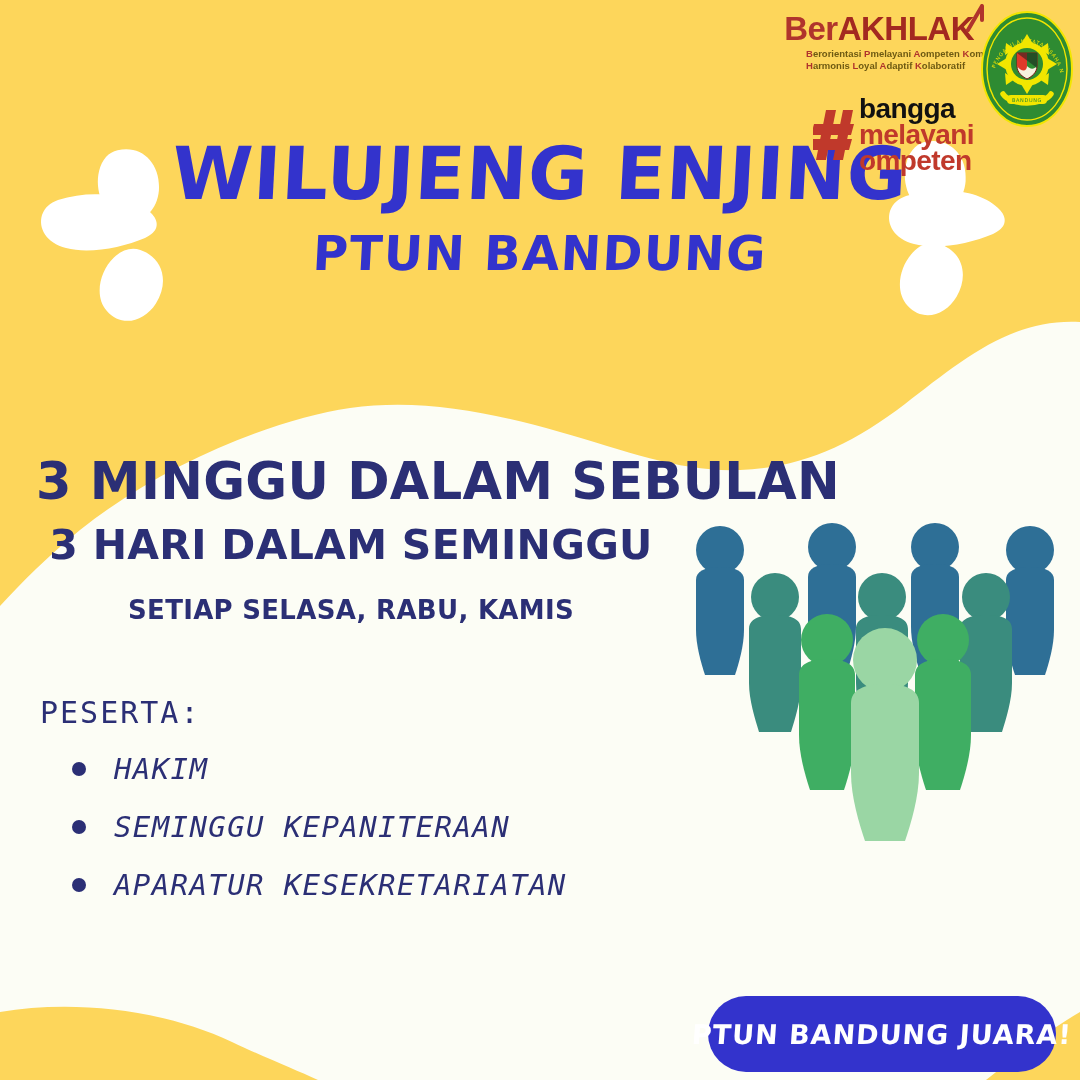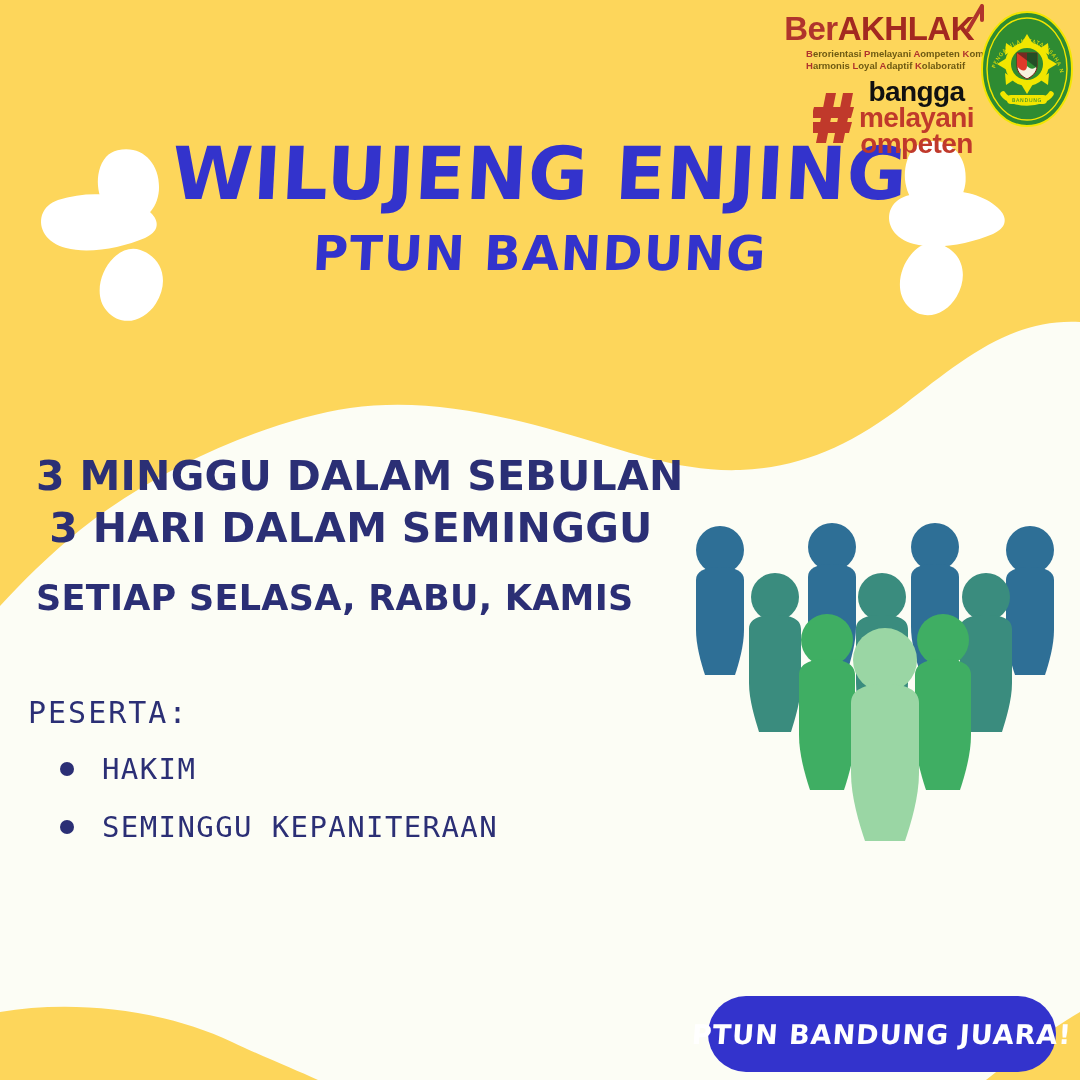--- a/index.html
+++ b/index.html
@@ -58,25 +58,24 @@
     font-weight:bold;
     line-height:1.25;
     text-align:left;
     width:168px;
     white-space:nowrap;
   }
   .berakhlak-values span{ color:#6E5A12; }
   .berakhlak-values b{ color:#B0342C; font-weight:bold; }
 
   .bangga-block{
-    margin-top:7px;
+    margin-top:24px;
     display:flex;
     align-items:center;
     gap:4px;
-    text-align:center;
   }
   .hash-mark{ width:42px; height:54px; flex:none; }
   .bangga-lines{
     display:flex; flex-direction:column;
     line-height:0.93;
     font-size:28px;
     font-weight:bold;
     letter-spacing:-0.6px;
   }
   .l-bangga{ color:#111111; }
@@ -118,45 +117,46 @@
     width:630px;
     color:#2B2F75;
     z-index:5;
   }
   .sched-line{
     font-weight:bold;
     font-family:"DejaVu Sans", sans-serif;
     letter-spacing:0.3px;
     white-space:nowrap;
   }
-  .sched-1{ font-size:41px; text-align:left; margin-bottom:4px; }
+  .sched-1{ font-size:51px; text-align:left; margin-bottom:10px; }
   .sched-2{ font-size:41px; text-align:center; margin-bottom:26px; }
-  .sched-3{ font-size:35px; }
+  .sched-3{ font-size:26px; text-align:center; }
 
   
   .peserta{
     position:absolute;
-    top:695px; left:28px;
+    top:695px; left:40px;
     width:620px;
     color:#2B2F75;
     z-index:5;
     font-family:"DejaVu Sans Mono", monospace;
   }
   .peserta-label{
     font-size:30px;
     letter-spacing:2px;
     margin-bottom:22px;
   }
   .peserta-list{ list-style:none; }
   .peserta-list li{
     display:flex;
     align-items:center;
     font-size:29px;
     letter-spacing:1.4px;
     margin-bottom:24px;
+    font-style:italic;
   }
   .bullet{
     width:14px; height:14px;
     border-radius:50%;
     background:#2B2F75;
     margin-left:32px;
     margin-right:28px;
     flex:none;
   }
 
@@ -318,20 +318,24 @@
     <div class="peserta-label">PESERTA:</div>
     <ul class="peserta-list">
       <li>
         <span class="bullet"></span>
         <span>HAKIM</span>
       </li>
       <li>
         <span class="bullet"></span>
         <span>SEMINGGU KEPANITERAAN</span>
       </li>
+      <li>
+        <span class="bullet"></span>
+        <span>APARATUR KESEKRETARIATAN</span>
+      </li>
     </ul>
   </div>
 
   <div class="people">
     <svg viewBox="0 0 400 370" xmlns="http://www.w3.org/2000/svg">
 
       <g fill="#2E6F96">
         <g>
             <circle cx="45" cy="45" r="24"></circle>
             <path d="M21,75 C21,66 30,62 45,62 C60,62 69,66 69,75 L69,125 C69,140 64,158 60,170 L30,170 C26,158 21,140 21,125 Z"></path>

